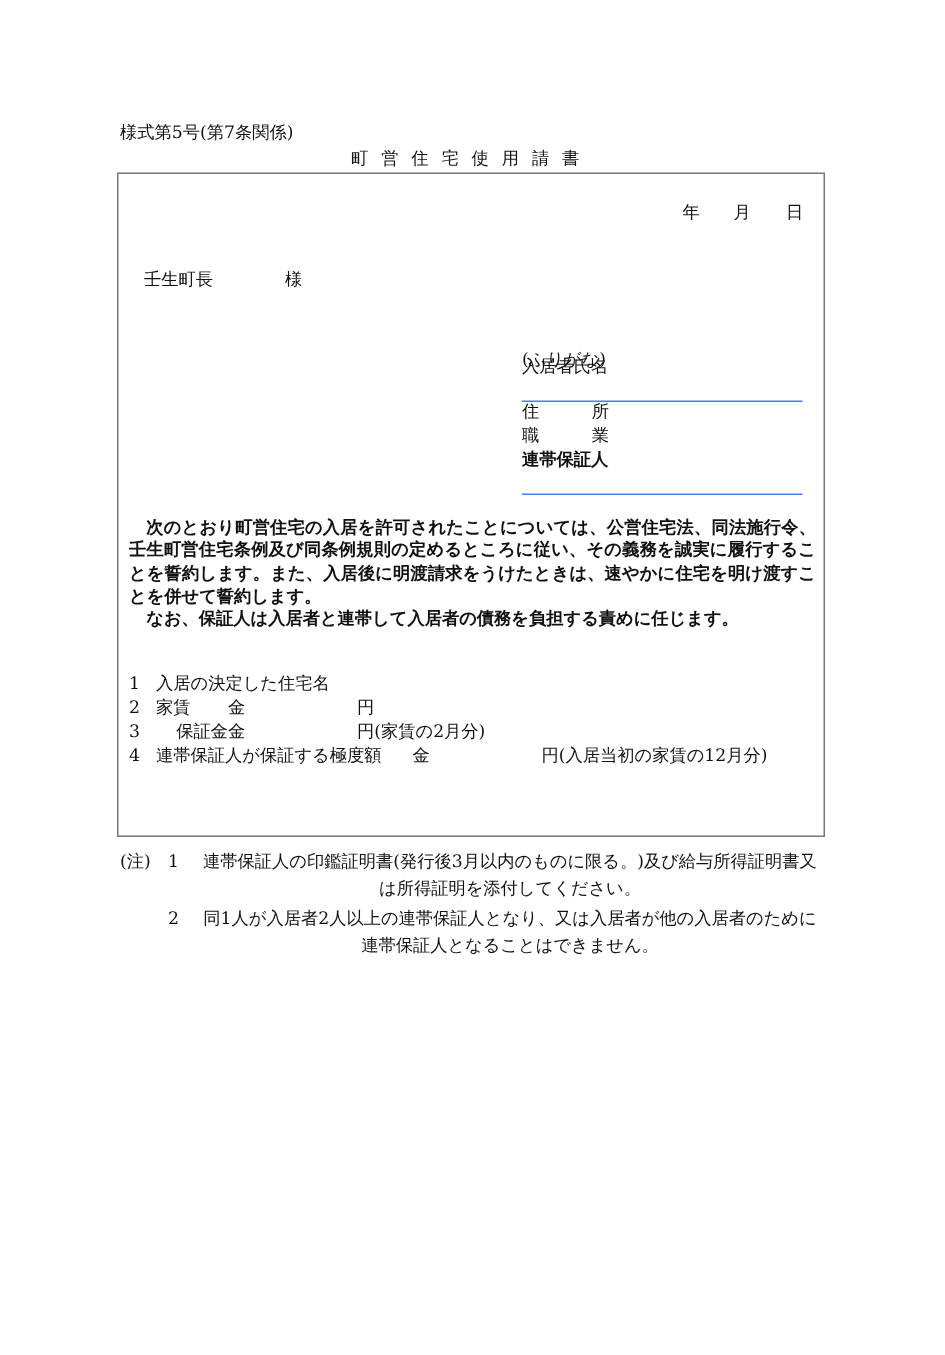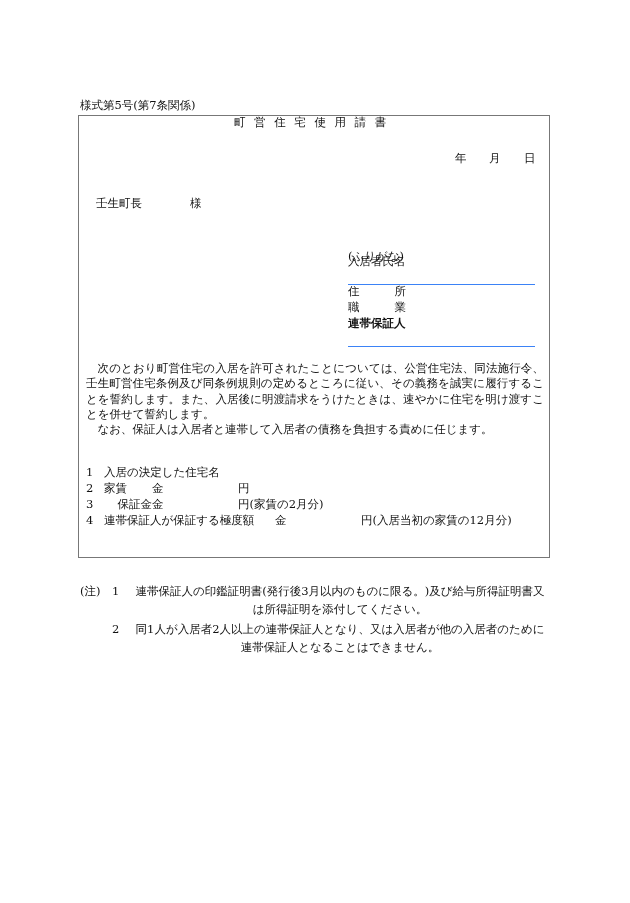--- a/index.html
+++ b/index.html
@@ -1,33 +1,33 @@
 <!DOCTYPE html>
 <html><head>
 <meta charset="utf-8">
 <style>
   html, body { margin: 0; padding: 0; background: #ffffff; }
   body { width: 630px; height: 903px; position: relative; overflow: hidden;
          font-family: "DejaVu Serif", "Liberation Serif", serif; color: #111; }
-  .abs { position: absolute; white-space: nowrap; margin-top: 17px; }
+  .abs { position: absolute; white-space: nowrap; }
   .t { font-size: 11.5px; line-height: 14px; }
   .form-number { left: 80px; top: 81px; }
   .doc-title { left: 234px; top: 98px; letter-spacing: 8.6px; }
   .frame { position: absolute; left: 78px; top: 115px; width: 472px; height: 443px;
            border: 1.5px solid #777; box-sizing: border-box; }
   .date-year { left: 455px; top: 134px; }
   .date-month { left: 489px; top: 134px; }
   .date-day { left: 524px; top: 134px; }
   .addressee { left: 96px; top: 179px; }
   .honorific { left: 190px; top: 179px; }
   .field { left: 348px; }
   .uline { border-bottom: 1px solid #3b82f6; width: 187px; padding-bottom: 16px; }
   .spread { display: flex; justify-content: space-between; width: 58px; }
   .para { left: 86px; top: 344px; width: 458px; white-space: normal; font-size: 11.5px;
-          line-height: 15.3px; text-align: justify; }
+          line-height: 15.3px; text-align: justify; font-weight: bold; }
   .para p { margin: 0; text-indent: 1em; }
   .item { left: 86px; display: flex; }
   .item .num { width: 18px; }
   .notes { left: 80px; top: 565px; width: 470px; white-space: normal; font-size: 11.5px; line-height: 18px; }
   .note-row { display: flex; }
   .note-label { width: 32px; flex-shrink: 0; }
   .note-num { width: 18px; flex-shrink: 0; }
   .note-body { width: 420px; text-align: center; }
 </style>
 </head>

